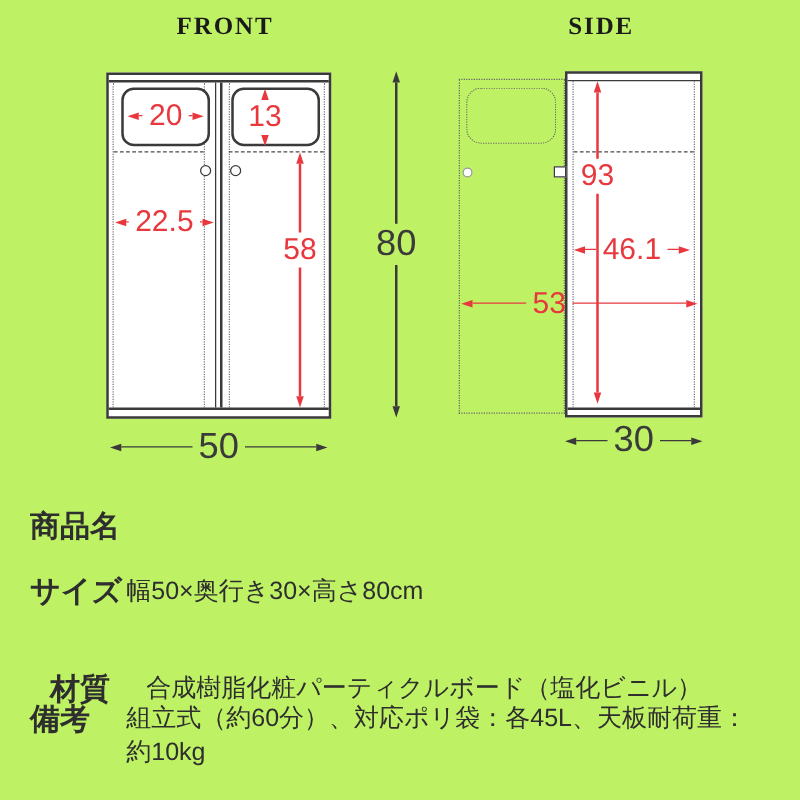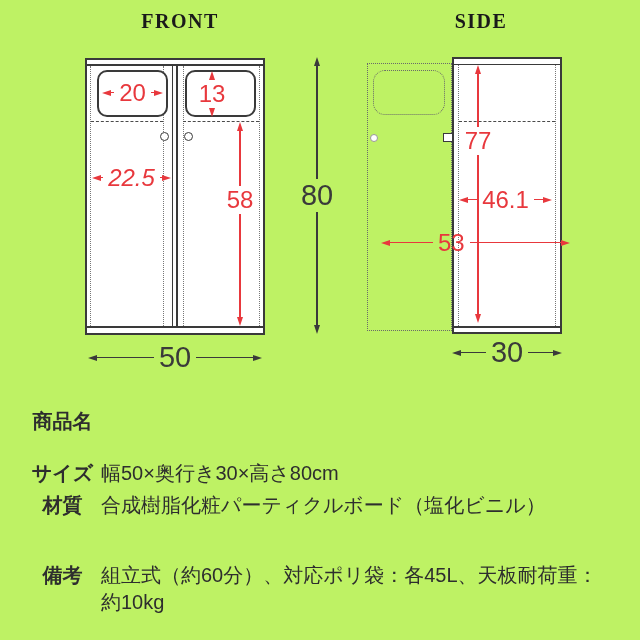--- a/index.html
+++ b/index.html
@@ -35,21 +35,21 @@
   .hdim .ah.l{border-top:3.5px solid transparent;border-bottom:3.5px solid transparent;border-right:9px solid currentColor;}
   .hdim .ah.r{border-top:3.5px solid transparent;border-bottom:3.5px solid transparent;border-left:9px solid currentColor;}
   .vdim .ah.u{border-left:3.5px solid transparent;border-right:3.5px solid transparent;border-bottom:9px solid currentColor;}
   .vdim .ah.d{border-left:3.5px solid transparent;border-right:3.5px solid transparent;border-top:9px solid currentColor;}
   .hdim .lbl{padding:0 5px; line-height:1; flex:none;}
   .vdim .lbl{padding:2px 1px; line-height:1; flex:none;}
   .dim-red{color:var(--red,#e8383d); font-size:24px;}
   .dim-black{color:var(--line,#3a3a3a); font-size:29px;}
   
   .spec-row{position:absolute; left:24px; width:600px; display:flex; align-items:flex-start;}
-  .spec-label{width:77px; flex:none; font-weight:700; font-size:20px; line-height:27px; color:#2e2e2e;text-align:center;}
+  .spec-label{width:77px; flex:none; font-weight:700; font-size:24px; line-height:27px; color:#2e2e2e;}
   .spec-value{width:505px; font-size:20px; line-height:27px; color:#2e2e2e;}
 </style>
 </head>
 <body>
 
 <div id="canvas">
 
   <div class="view-title" style="left:100px;">FRONT</div>
   <div class="view-title" style="left:401px;">SIDE</div>
 
@@ -77,21 +77,21 @@
       <span class="ln"></span>
       <span class="ah r"></span>
     </div>
     <div class="vdim dim-red" style="left:195px; top:71px; height:44px;">
       <span class="ah u"></span>
       <span class="ln"></span>
       <span class="lbl">13</span>
       <span class="ln"></span>
       <span class="ah d"></span>
     </div>
-    <div class="hdim dim-red" style="left:92px; top:169px; width:79px;font-style:italic;">
+    <div class="hdim dim-red" style="left:92px; top:169px; width:79px;">
       <span class="ah l"></span>
       <span class="ln"></span>
       <span class="lbl">22.5</span>
       <span class="ln"></span>
       <span class="ah r"></span>
     </div>
     <div class="vdim dim-red" style="left:223px; top:122px; height:204px;align-items:center;">
       <span class="ah u"></span>
       <span class="ln" style="flex:0.35;"></span>
       <span class="lbl">58</span>
@@ -123,32 +123,32 @@
     <div class="hline" style="left:454px; top:63.5px; width:106px; z-index:3;"></div>
     <div class="hline" style="left:454px; top:326px; width:106px; z-index:3;"></div>
     <div class="vdot" style="left:458px; top:65px; height:261px; z-index:3;"></div>
     <div class="vdot" style="left:555px; top:65px; height:261px; z-index:3;"></div>
     <div class="hdash" style="left:459px; top:121px; width:96px; z-index:3;"></div>
     <div class="latch" style="left:443px; top:133px; width:10px; height:9px;"></div>
 
     <div class="vdim dim-red" style="left:461px; top:65px; height:258px;">
       <span class="ah u"></span>
       <span class="ln" style="flex:0.25;"></span>
-      <span class="lbl">77</span>
+      <span class="lbl">93</span>
       <span class="ln" style="flex:0.75;"></span>
       <span class="ah d"></span>
     </div>
     <div class="hdim dim-red" style="left:459px; top:191px; width:93px;">
       <span class="ah l"></span>
       <span class="ln"></span>
       <span class="lbl">46.1</span>
       <span class="ln"></span>
       <span class="ah r"></span>
     </div>
-    <div class="hdim dim-red" style="left:381px; top:234px; width:189px;">
+    <div class="hdim dim-red" style="left:369px; top:234px; width:189px;">
       <span class="ah l"></span>
       <span class="ln" style="flex:0.32;"></span>
       <span class="lbl">53</span>
       <span class="ln" style="flex:0.68;"></span>
       <span class="ah r"></span>
     </div>
     <div class="hdim dim-black" style="left:452px; top:344px; width:110px;">
       <span class="ah l"></span>
       <span class="ln"></span>
       <span class="lbl">30</span>
@@ -158,21 +158,21 @@
   </div>
 
   <div>
     <div class="spec-row" style="top:408px;">
       <div class="spec-label">商品名</div>
     </div>
     <div class="spec-row" style="top:460px;">
       <div class="spec-label">サイズ</div>
       <div class="spec-value">幅50×奥行き30×高さ80cm</div>
     </div>
-    <div class="spec-row" style="top:492px;">
+    <div class="spec-row" style="top:538px;margin-left:16px;">
       <div class="spec-label">材質</div>
       <div class="spec-value">合成樹脂化粧パーティクルボード（塩化ビニル）</div>
     </div>
     <div class="spec-row" style="top:562px;">
       <div class="spec-label">備考</div>
       <div class="spec-value">組立式（約60分）、対応ポリ袋：各45L、天板耐荷重：約10kg</div>
     </div>
   </div>
 
 </div>

